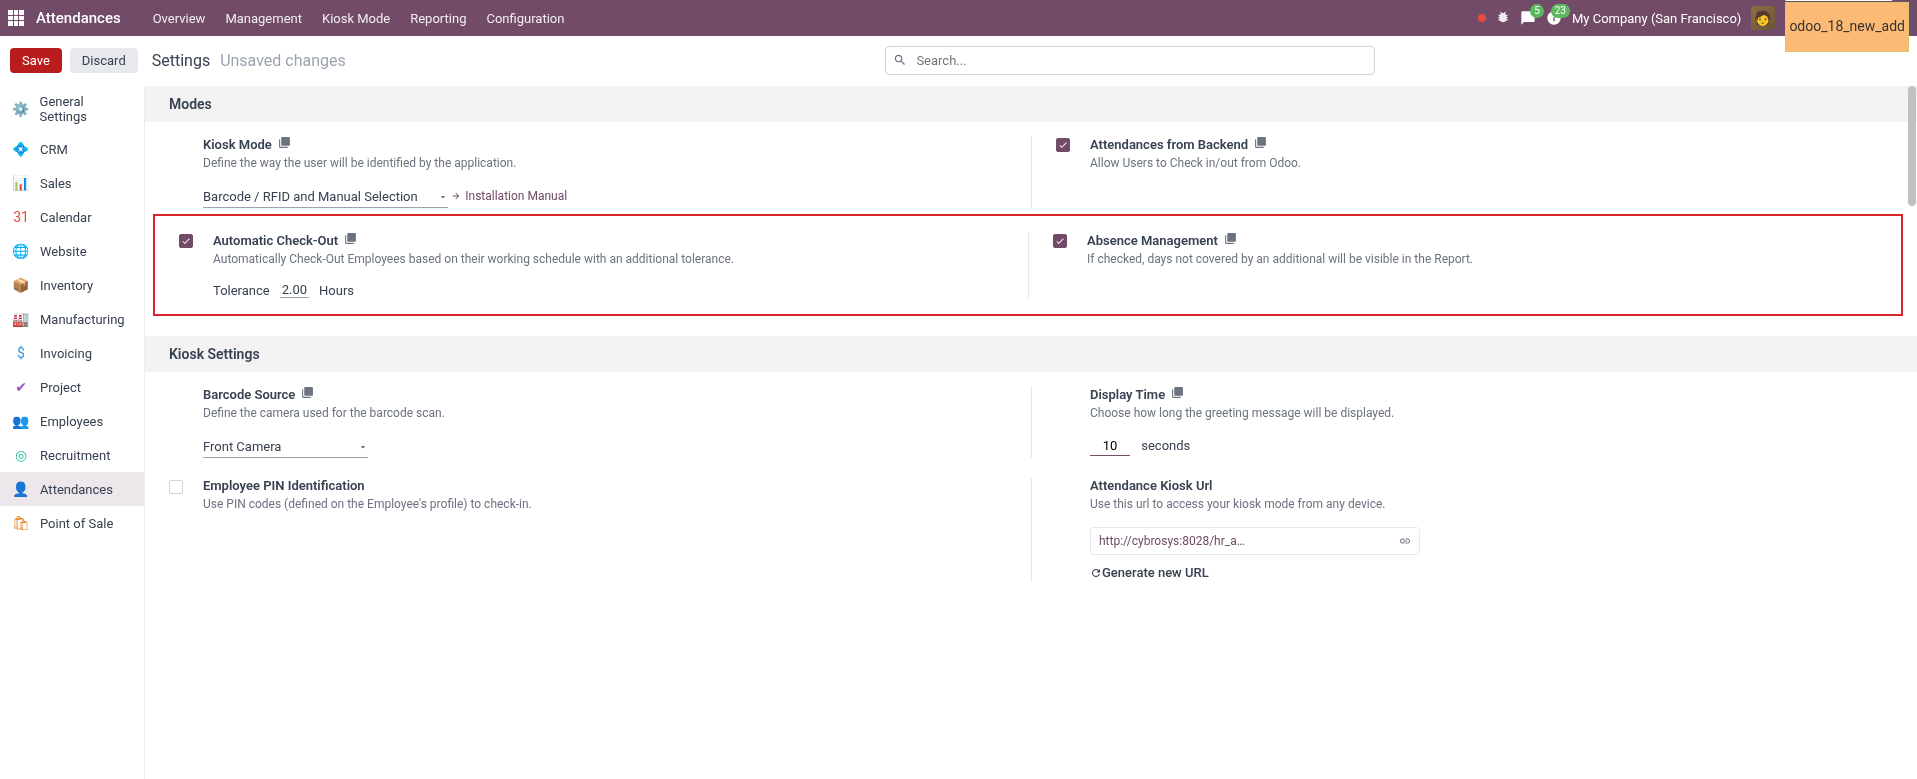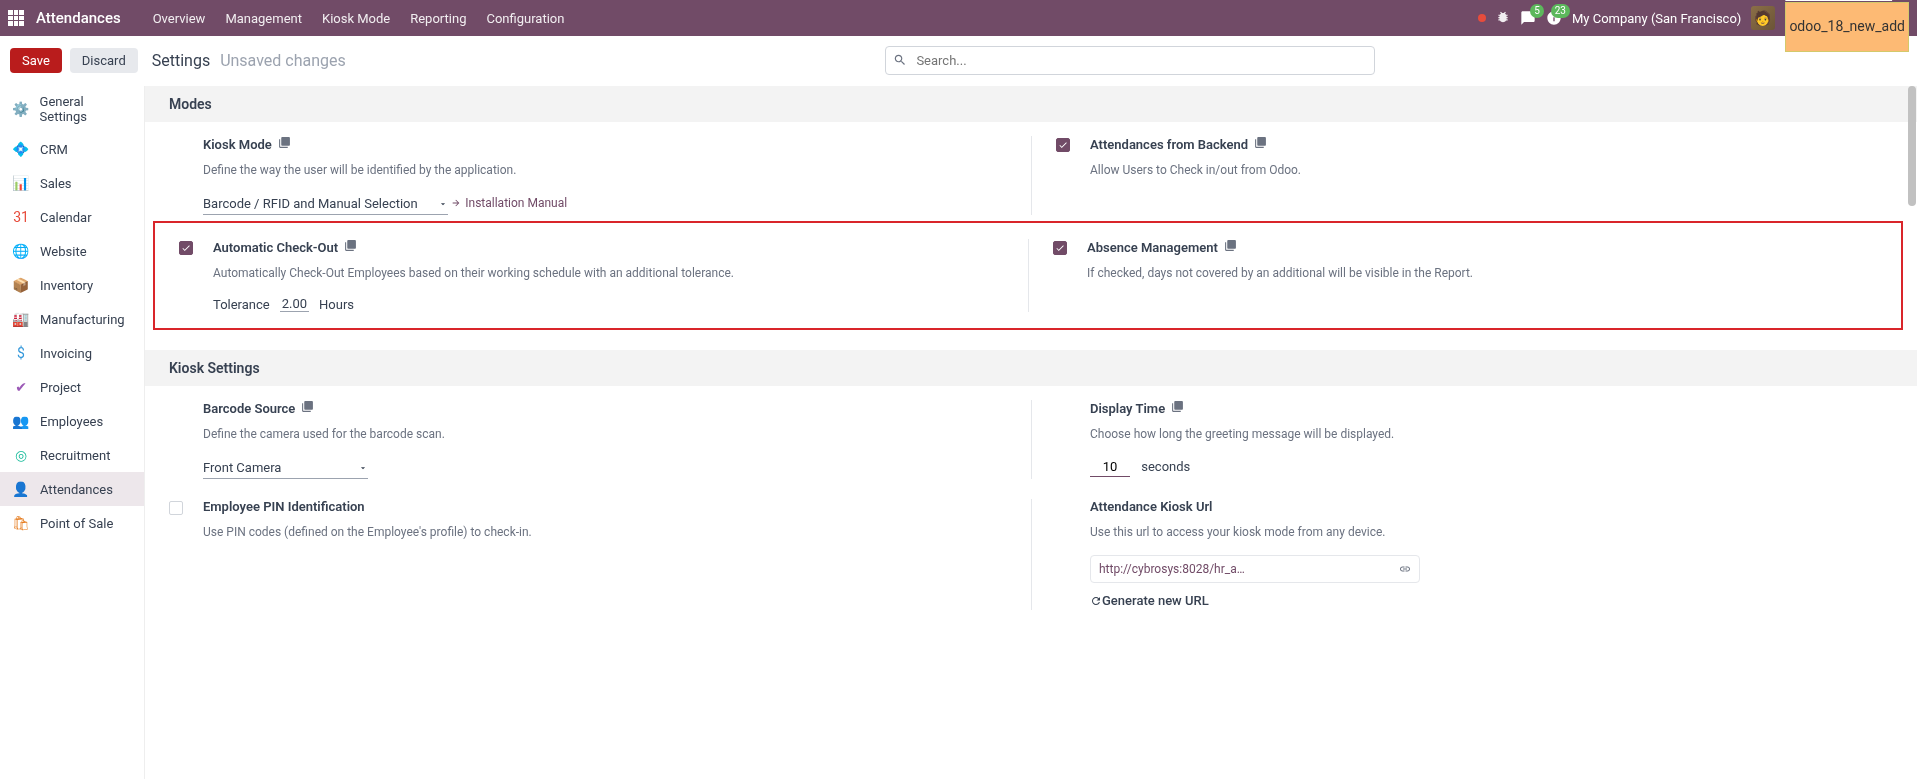--- a/index.html
+++ b/index.html
@@ -47,21 +47,21 @@
 .section-body { padding: 14px 0 20px 0; }
 .row { display: flex; }
 .col { width: 50%; padding: 0 24px; display: flex; gap: 14px; }
 .col.bl { border-left: 1px solid #e5e7eb; }
 .check-slot { width: 20px; flex-shrink: 0; padding-top: 2px; }
 .checkbox { width: 14px; height: 14px; border: 1px solid #714B67; border-radius: 2px; display: inline-flex; align-items: center; justify-content: center; background: #714B67; }
 .checkbox.unchecked { background: #fff; border-color: #d1d5db; }
 .checkbox svg { width: 10px; height: 10px; fill: #fff; }
 .cell-body { flex: 1; }
 .setting-title { font-weight: 600; font-size: 13px; color: #374151; display: flex; align-items: center; gap: 6px; }
-.setting-desc { color: #6b7280; font-size: 12px; margin-top: 9px; line-height: 1.5; }
+.setting-desc { color: #6b7280; font-size: 12px; margin-top: 2px; line-height: 1.5; }
 .dev-icon svg { width: 13px; height: 13px; fill: #6b7280; }
 .dropdown { margin-top: 14px; display: inline-flex; align-items: center; border-bottom: 1px solid #9ca3af; padding: 3px 0; width: 245px; justify-content: space-between; font-size: 13px; cursor: pointer; }
 .dropdown svg { width: 10px; height: 10px; fill: #374151; }
 .inst-link { display: inline-flex; align-items: center; gap: 4px; color: #714B67; font-size: 12px; margin-top: 8px; cursor: pointer; }
 .inst-link svg { width: 10px; height: 10px; fill: #714B67; }
 .highlight-box { border: 2px solid #d9252a; margin: 6px 14px 0 8px; padding: 16px 0; }
 .tolerance-row { margin-top: 14px; display: flex; align-items: center; gap: 10px; font-size: 13px; }
 .tol-val { border-bottom: 1px solid #9ca3af; padding: 0 2px; min-width: 26px; display: inline-block; }
 
 .disp-input { border: none; border-bottom: 1px solid #714B67; width: 40px; text-align: center; font-size: 13px; margin-right: 8px; padding: 2px 0; }

